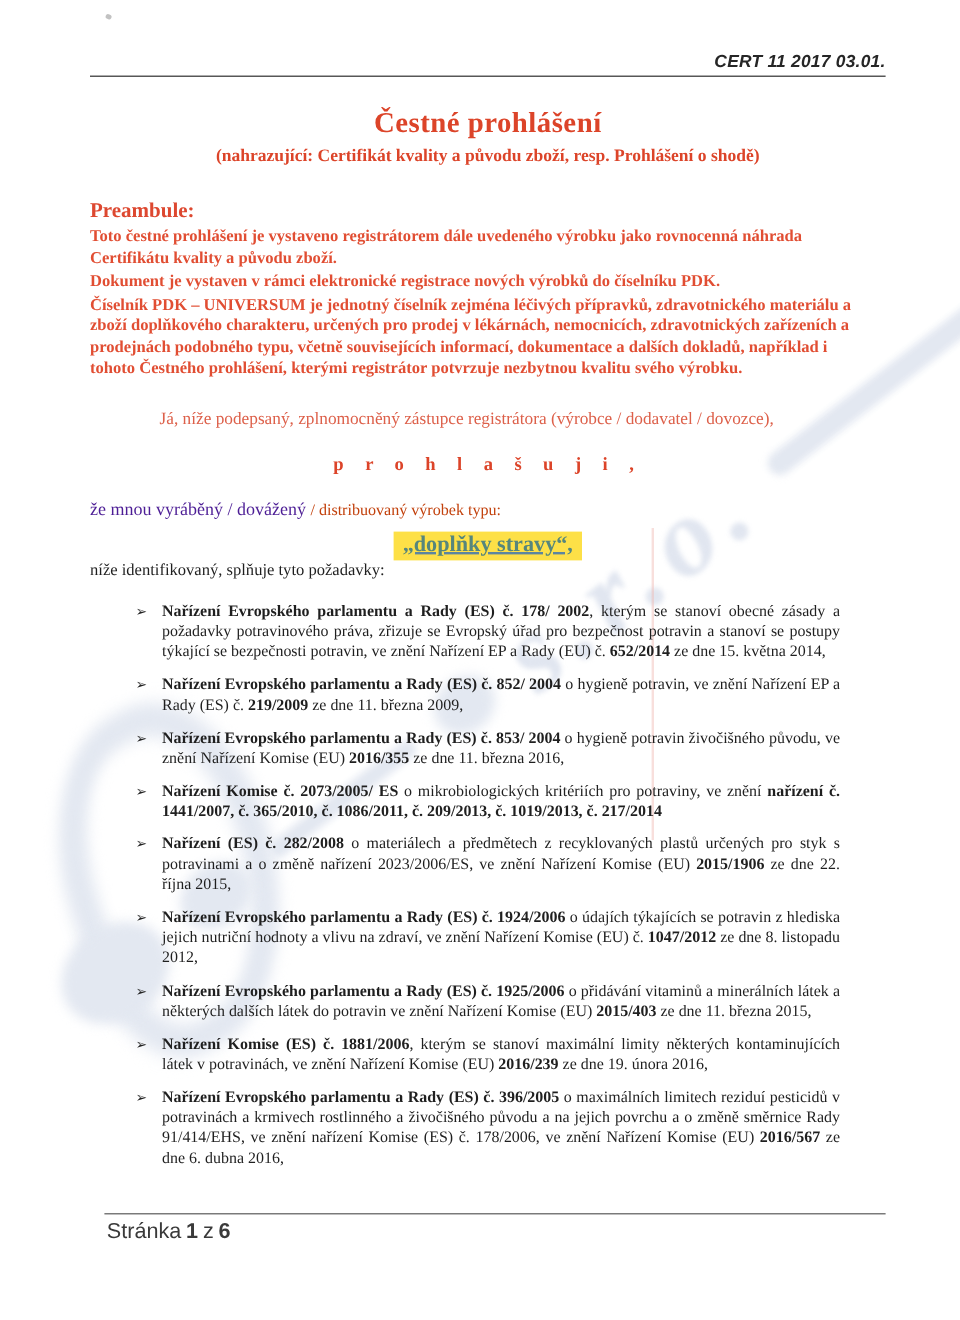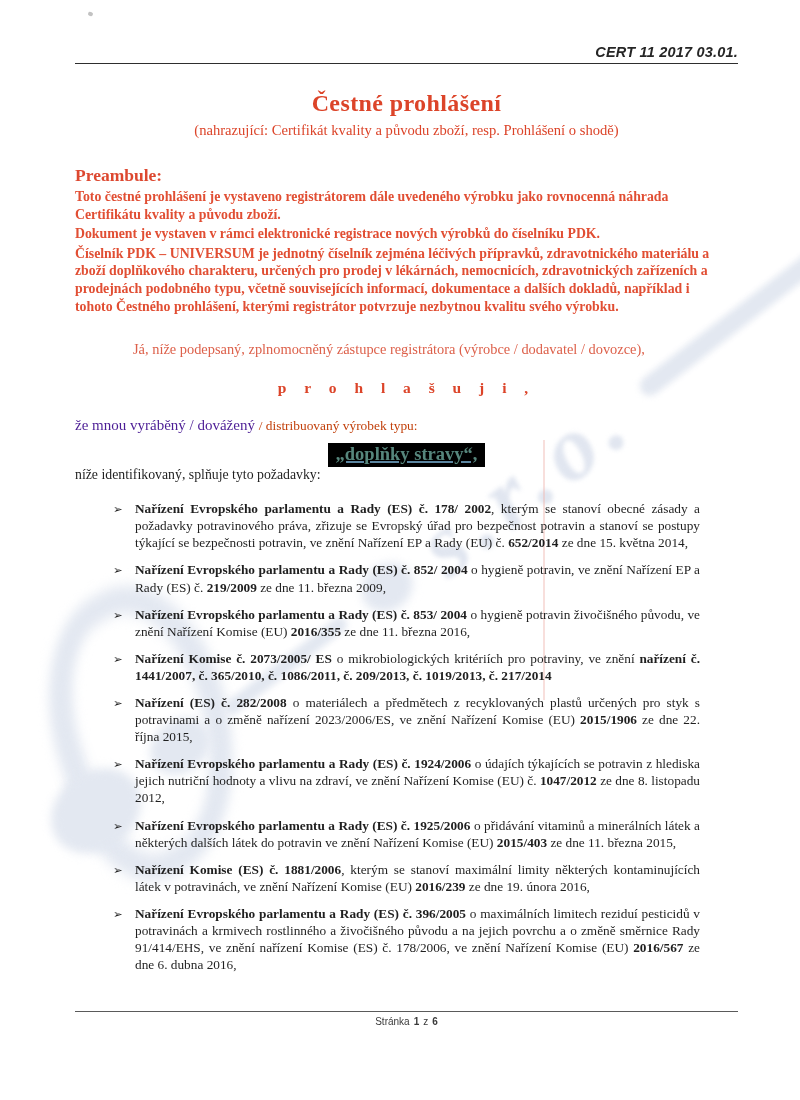--- a/index.html
+++ b/index.html
@@ -49,21 +49,21 @@
     font-size:14.5px;color:#262626;letter-spacing:.2px;
   }
   .header-rule{border:none;border-top:1.6px solid #2e2e2e;margin:3px 0 0 0;}
 
   .title{
     margin-top:26px;text-align:center;
     font-size:24px;font-weight:bold;color:#dc4429;letter-spacing:.4px;
   }
   .subtitle{
     margin-top:5px;text-align:center;
-    font-size:14.6px;font-weight:normal;color:#dc4429;
+    font-size:14.6px;font-weight:bold;color:#dc4429;
   }
 
   .preamble-heading{
     margin-top:26px;font-size:17.5px;font-weight:bold;color:#dd4830;
   }
   .preamble-par{
     margin:2px 0 0 0;font-size:13.8px;font-weight:bold;color:#e14e33;
     line-height:17.6px;max-width:648px;
   }
 
@@ -74,43 +74,43 @@
   .decl-verb{
     margin-top:21px;text-align:center;
     font-size:15.5px;font-weight:bold;color:#dc4429;letter-spacing:7px;
   }
   .type-line{margin-top:19px;}
   .type-line .main{font-size:15px;color:#4c1d95;}
   .type-line .rest{font-size:13.4px;color:#c2410c;}
 
   .product-line{margin-top:9px;text-align:center;}
   .product-highlight{
-    display:inline-block;background:#000000;padding:1px 8px 2px 8px;
+    display:inline-block;background:#fde047;padding:1px 8px 2px 8px;
     font-size:18.5px;font-weight:bold;color:#56867c;
     text-decoration:underline;text-decoration-thickness:2px;text-decoration-color:#5b85a0;
   }
 
   .req-intro{font-size:13.8px;color:#1f1f1f;}
 
   .req-list{margin-top:17px;padding-left:38px;padding-right:38px;}
   .req-item{display:flex;margin-bottom:10px;}
   .req-bullet{
     flex:none;width:22px;font-family:"DejaVu Sans", sans-serif;
     font-size:11.5px;color:#222;padding-top:2px;
   }
   .req-text{
     flex:1;text-align:justify;text-align-last:left;
     font-size:13.3px;line-height:17.1px;color:#1f1f1f;
   }
   .req-text .bold{font-weight:bold;}
 
   .footer{
-    position:absolute;left:75px;right:62px;top:1011px;z-index:2;
-    border-top:1.4px solid #5a5a5a;text-align:center;padding-top:4px;
-    font-family:"Liberation Sans", sans-serif;font-size:10px;color:#3a3a3a;
+    position:absolute;left:87px;right:62px;top:1011px;z-index:2;
+    border-top:1.4px solid #5a5a5a;text-align:left;padding-top:4px;
+    font-family:"Liberation Sans", sans-serif;font-size:18px;color:#3a3a3a;
   }
   .footer .b{font-weight:bold;}
   .footer span{margin:0 2px;}
 </style>
 </head>
 <body>
 
 <div class="page">
 
   <div class="wm-layer">

